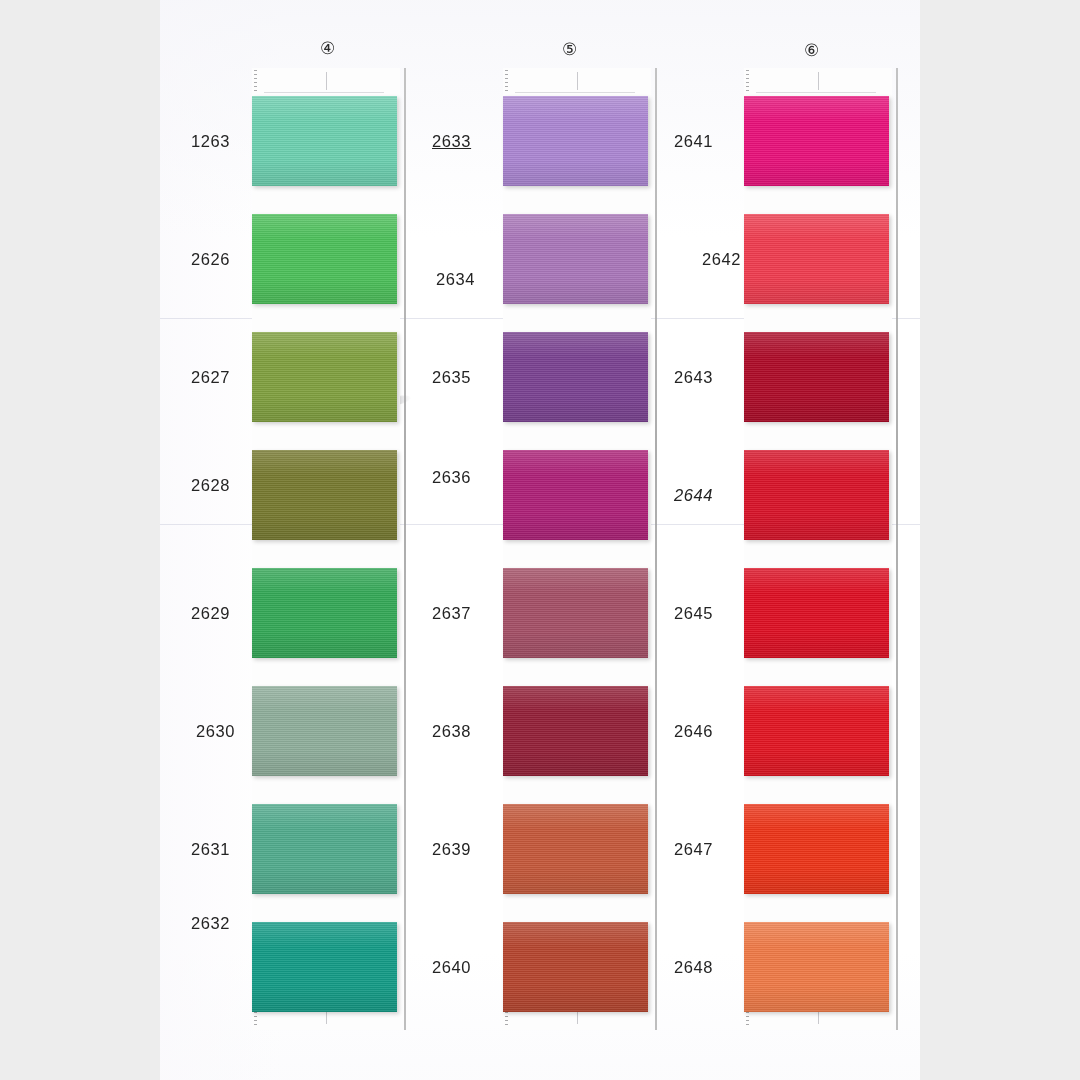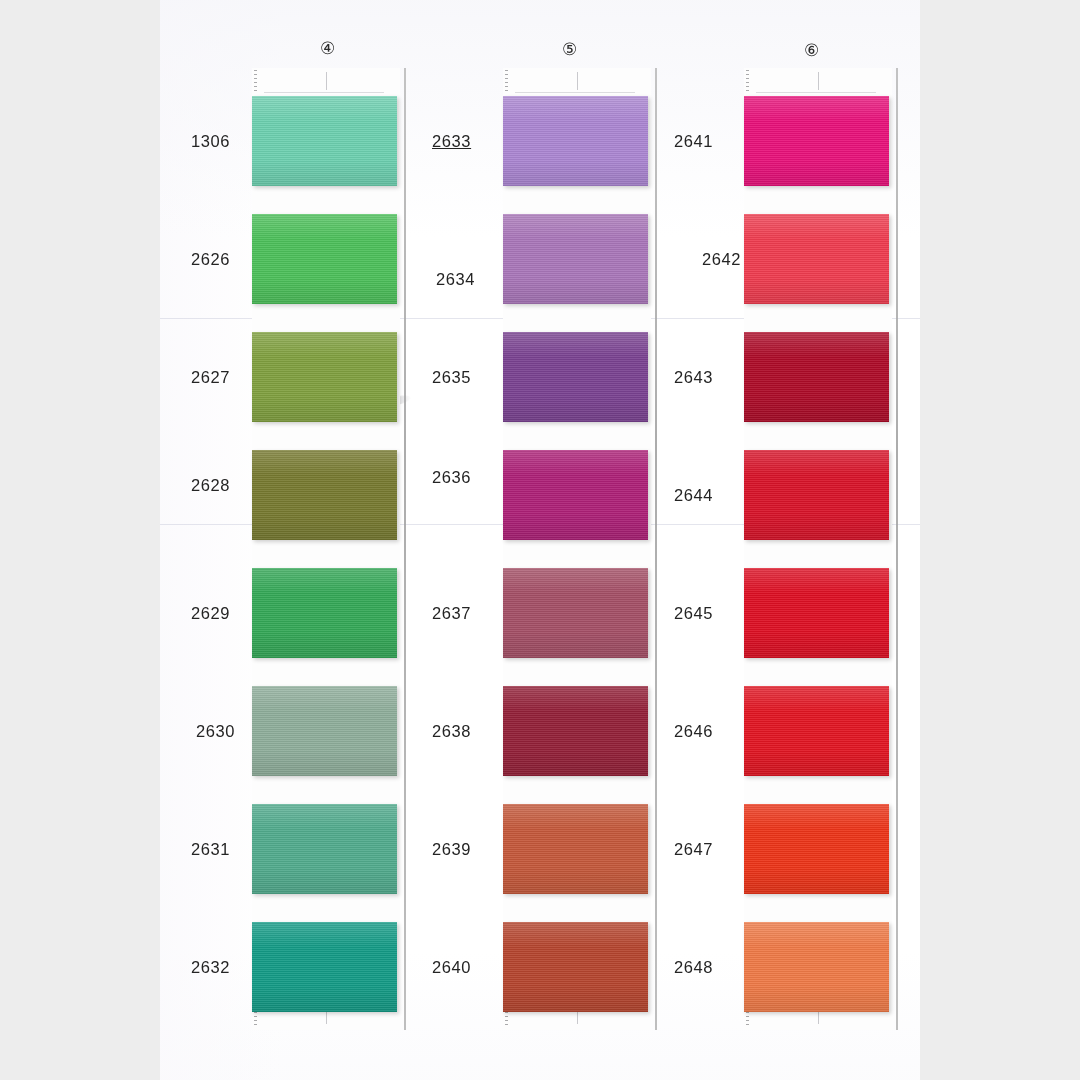--- a/index.html
+++ b/index.html
@@ -116,28 +116,28 @@
 </head>
 <body>
 
 <div class="page-canvas">
   <div class="scan-tint"></div>
   <div class="scan-line" style="top:318px;"></div>
   <div class="scan-line" style="top:524px;"></div>
   <div class="pencil-mark"></div>
   <div id="columns-root">
       <div class="col-header" style="left: 160px; top: 40px;">④</div>
-      <div class="code-label" style="left: 31px; top: 132px;">1306</div>
+      <div class="code-label" style="left: 31px; top: 132px;">1263</div>
       <div class="code-label" style="left: 31px; top: 250px;">2626</div>
       <div class="code-label" style="left: 31px; top: 368px;">2627</div>
       <div class="code-label" style="left: 31px; top: 476px;">2628</div>
       <div class="code-label" style="left: 31px; top: 604px;">2629</div>
       <div class="code-label" style="left: 36px; top: 722px;">2630</div>
       <div class="code-label" style="left: 31px; top: 840px;">2631</div>
-      <div class="code-label" style="left: 31px; top: 958px;">2632</div>
+      <div class="code-label" style="left: 31px; top: 914px;">2632</div>
       <div class="strip" style="left: 92px; top: 68px; height: 962px;">
         <div class="card-paper" style="height: 962px;"></div>
         <div class="card-edge" style="height: 962px;"></div>
         <div class="card-top-tick"></div>
         <div class="card-bot-tick"></div>
         <div class="card-top-rule"></div>
         <div class="card-bot-rule"></div>
         <div class="card-mid-tick" style="top: 4px;"></div>
         <div class="card-mid-tick" style="bottom: 6px;"></div>
         <div class="swatch" title="2625" style="top: 28px; width: 145px; height: 90px; background: rgb(109, 208, 176);"></div>
@@ -173,21 +173,21 @@
         <div class="swatch" title="2636" style="top: 382px; width: 145px; height: 90px; background: rgb(173, 32, 119);"></div>
         <div class="swatch" title="2637" style="top: 500px; width: 145px; height: 90px; background: rgb(164, 79, 102);"></div>
         <div class="swatch" title="2638" style="top: 618px; width: 145px; height: 90px; background: rgb(147, 32, 56);"></div>
         <div class="swatch" title="2639" style="top: 736px; width: 145px; height: 90px; background: rgb(196, 88, 58);"></div>
         <div class="swatch" title="2640" style="top: 854px; width: 145px; height: 90px; background: rgb(181, 69, 46);"></div>
       </div>
       <div class="col-header" style="left: 644px; top: 42px;">⑥</div>
       <div class="code-label" style="left: 514px; top: 132px;">2641</div>
       <div class="code-label" style="left: 514px; top: 250px; margin-left: 28px;">2642</div>
       <div class="code-label" style="left: 514px; top: 368px;">2643</div>
-      <div class="code-label" style="left: 514px; top: 486px;">2644</div>
+      <div class="code-label" style="left: 514px; top: 486px; font-style: italic;">2644</div>
       <div class="code-label" style="left: 514px; top: 604px;">2645</div>
       <div class="code-label" style="left: 514px; top: 722px;">2646</div>
       <div class="code-label" style="left: 514px; top: 840px;">2647</div>
       <div class="code-label" style="left: 514px; top: 958px;">2648</div>
       <div class="strip" style="left: 584px; top: 68px; height: 962px;">
         <div class="card-paper" style="height: 962px;"></div>
         <div class="card-edge" style="height: 962px;"></div>
         <div class="card-top-tick"></div>
         <div class="card-bot-tick"></div>
         <div class="card-top-rule"></div>

